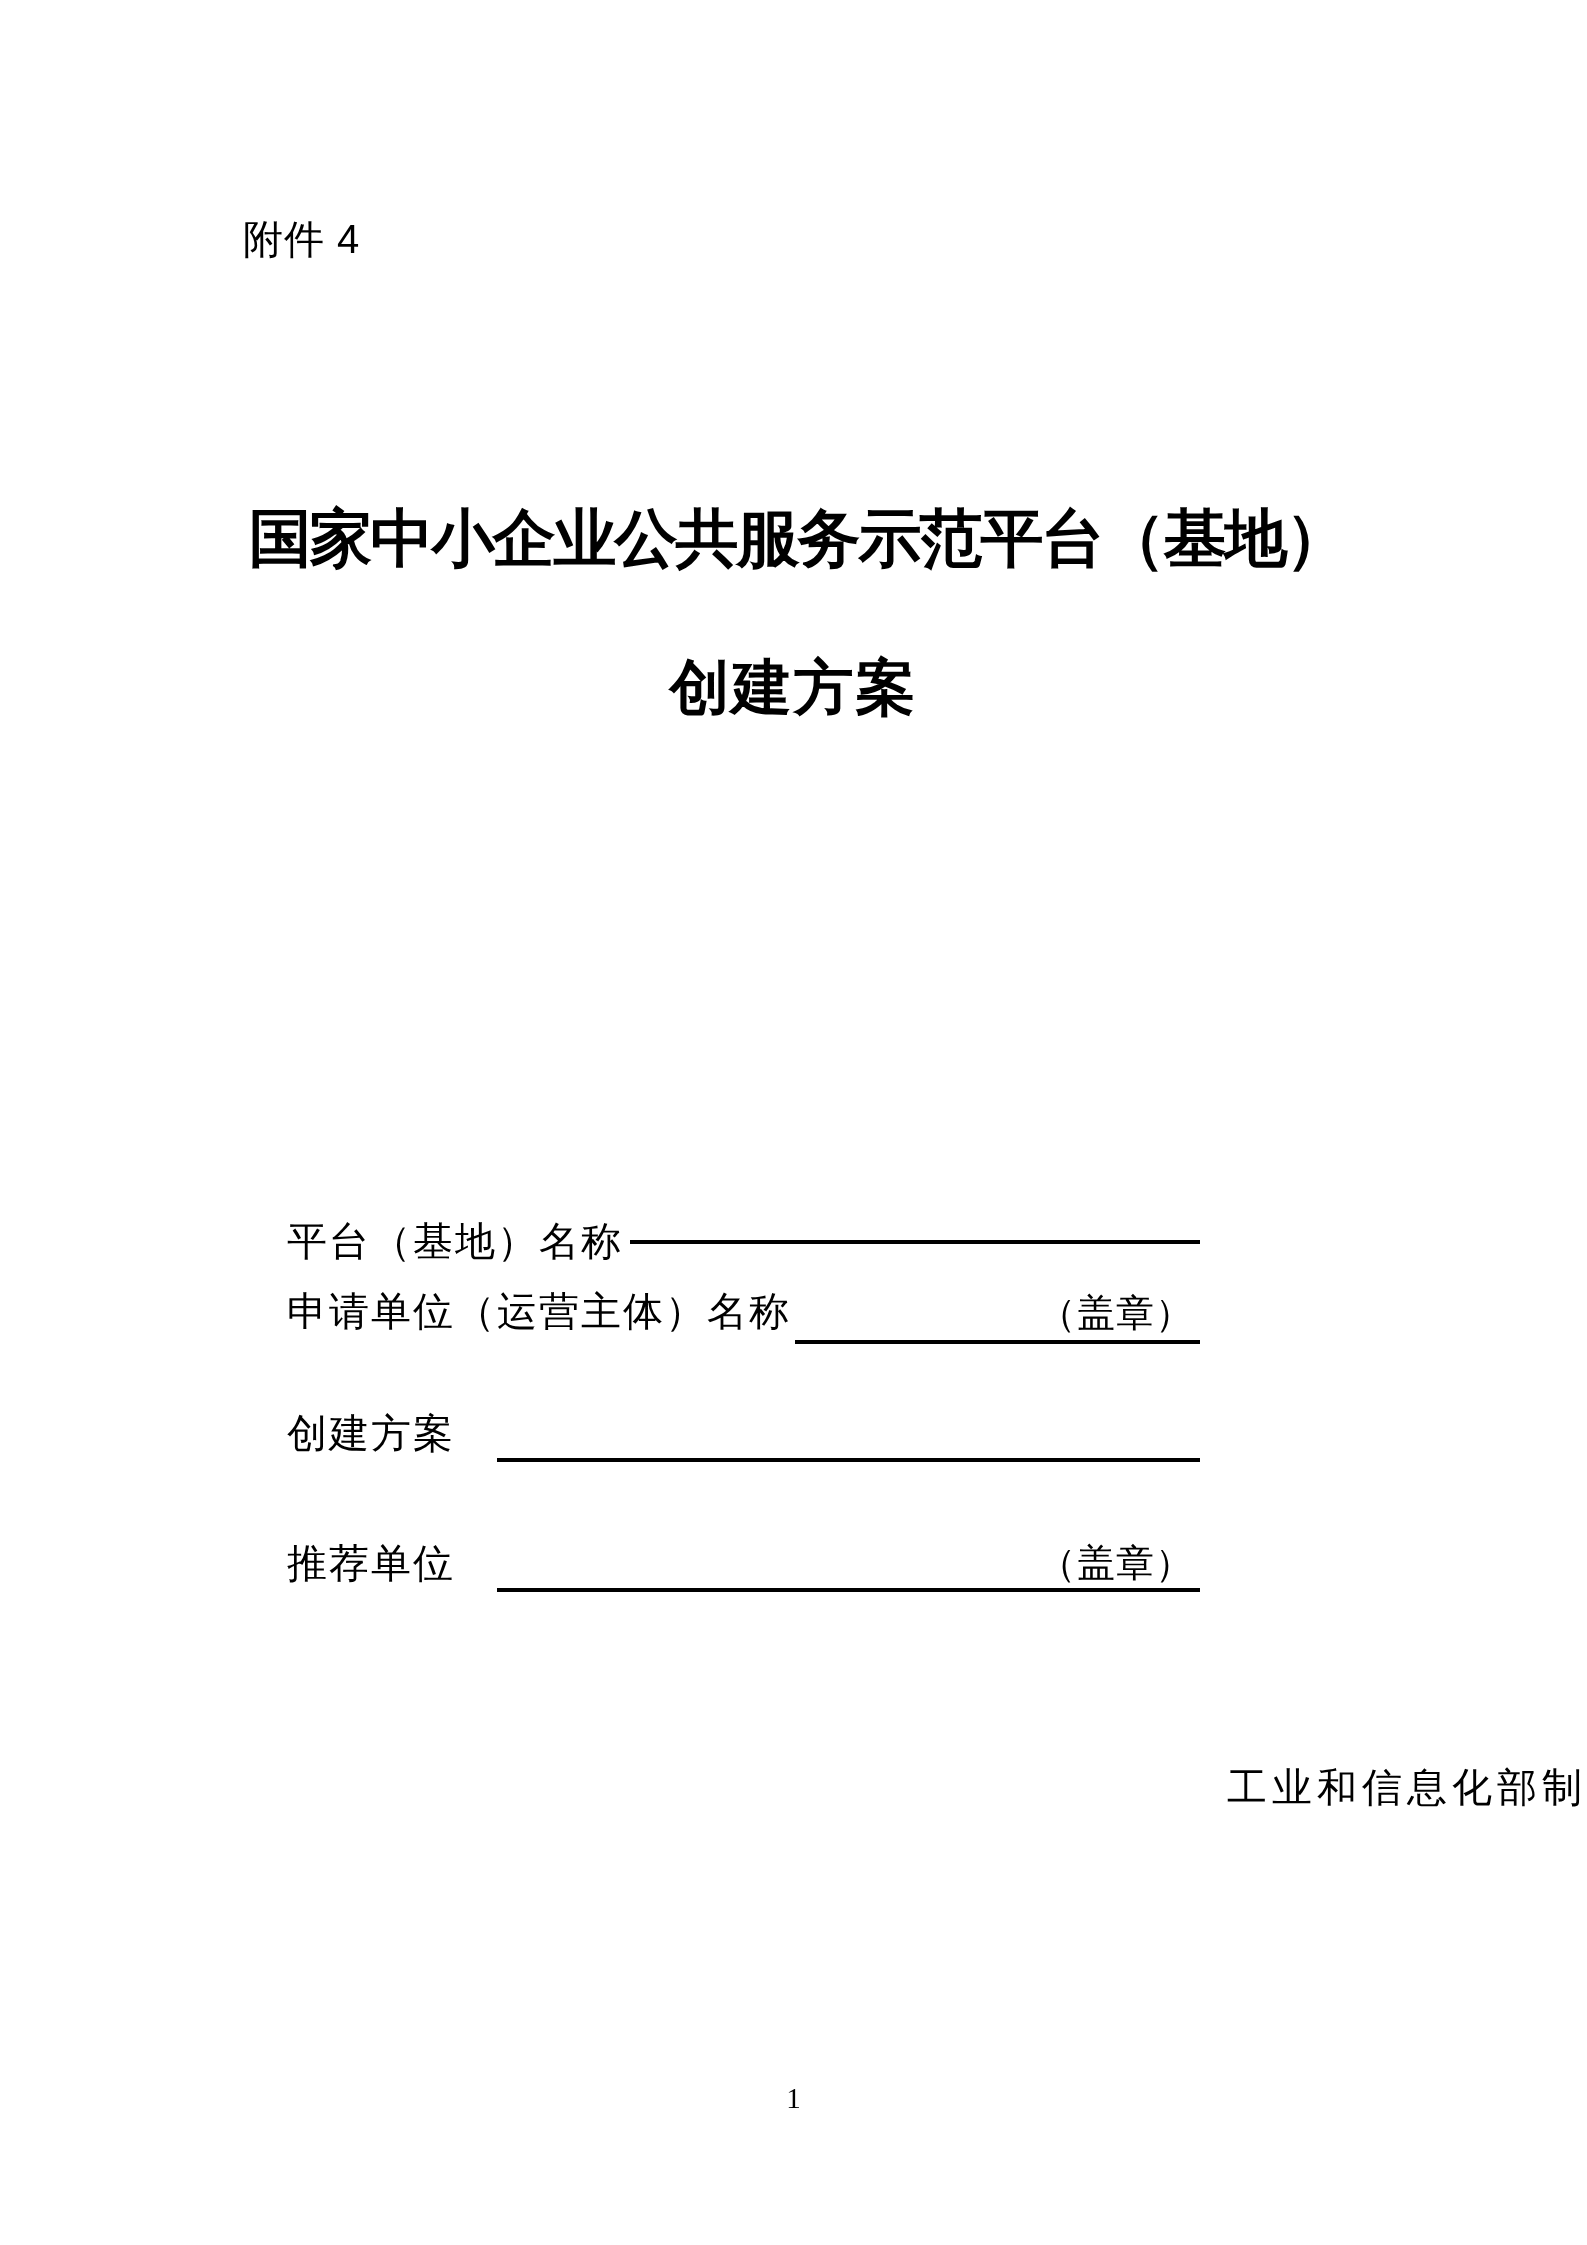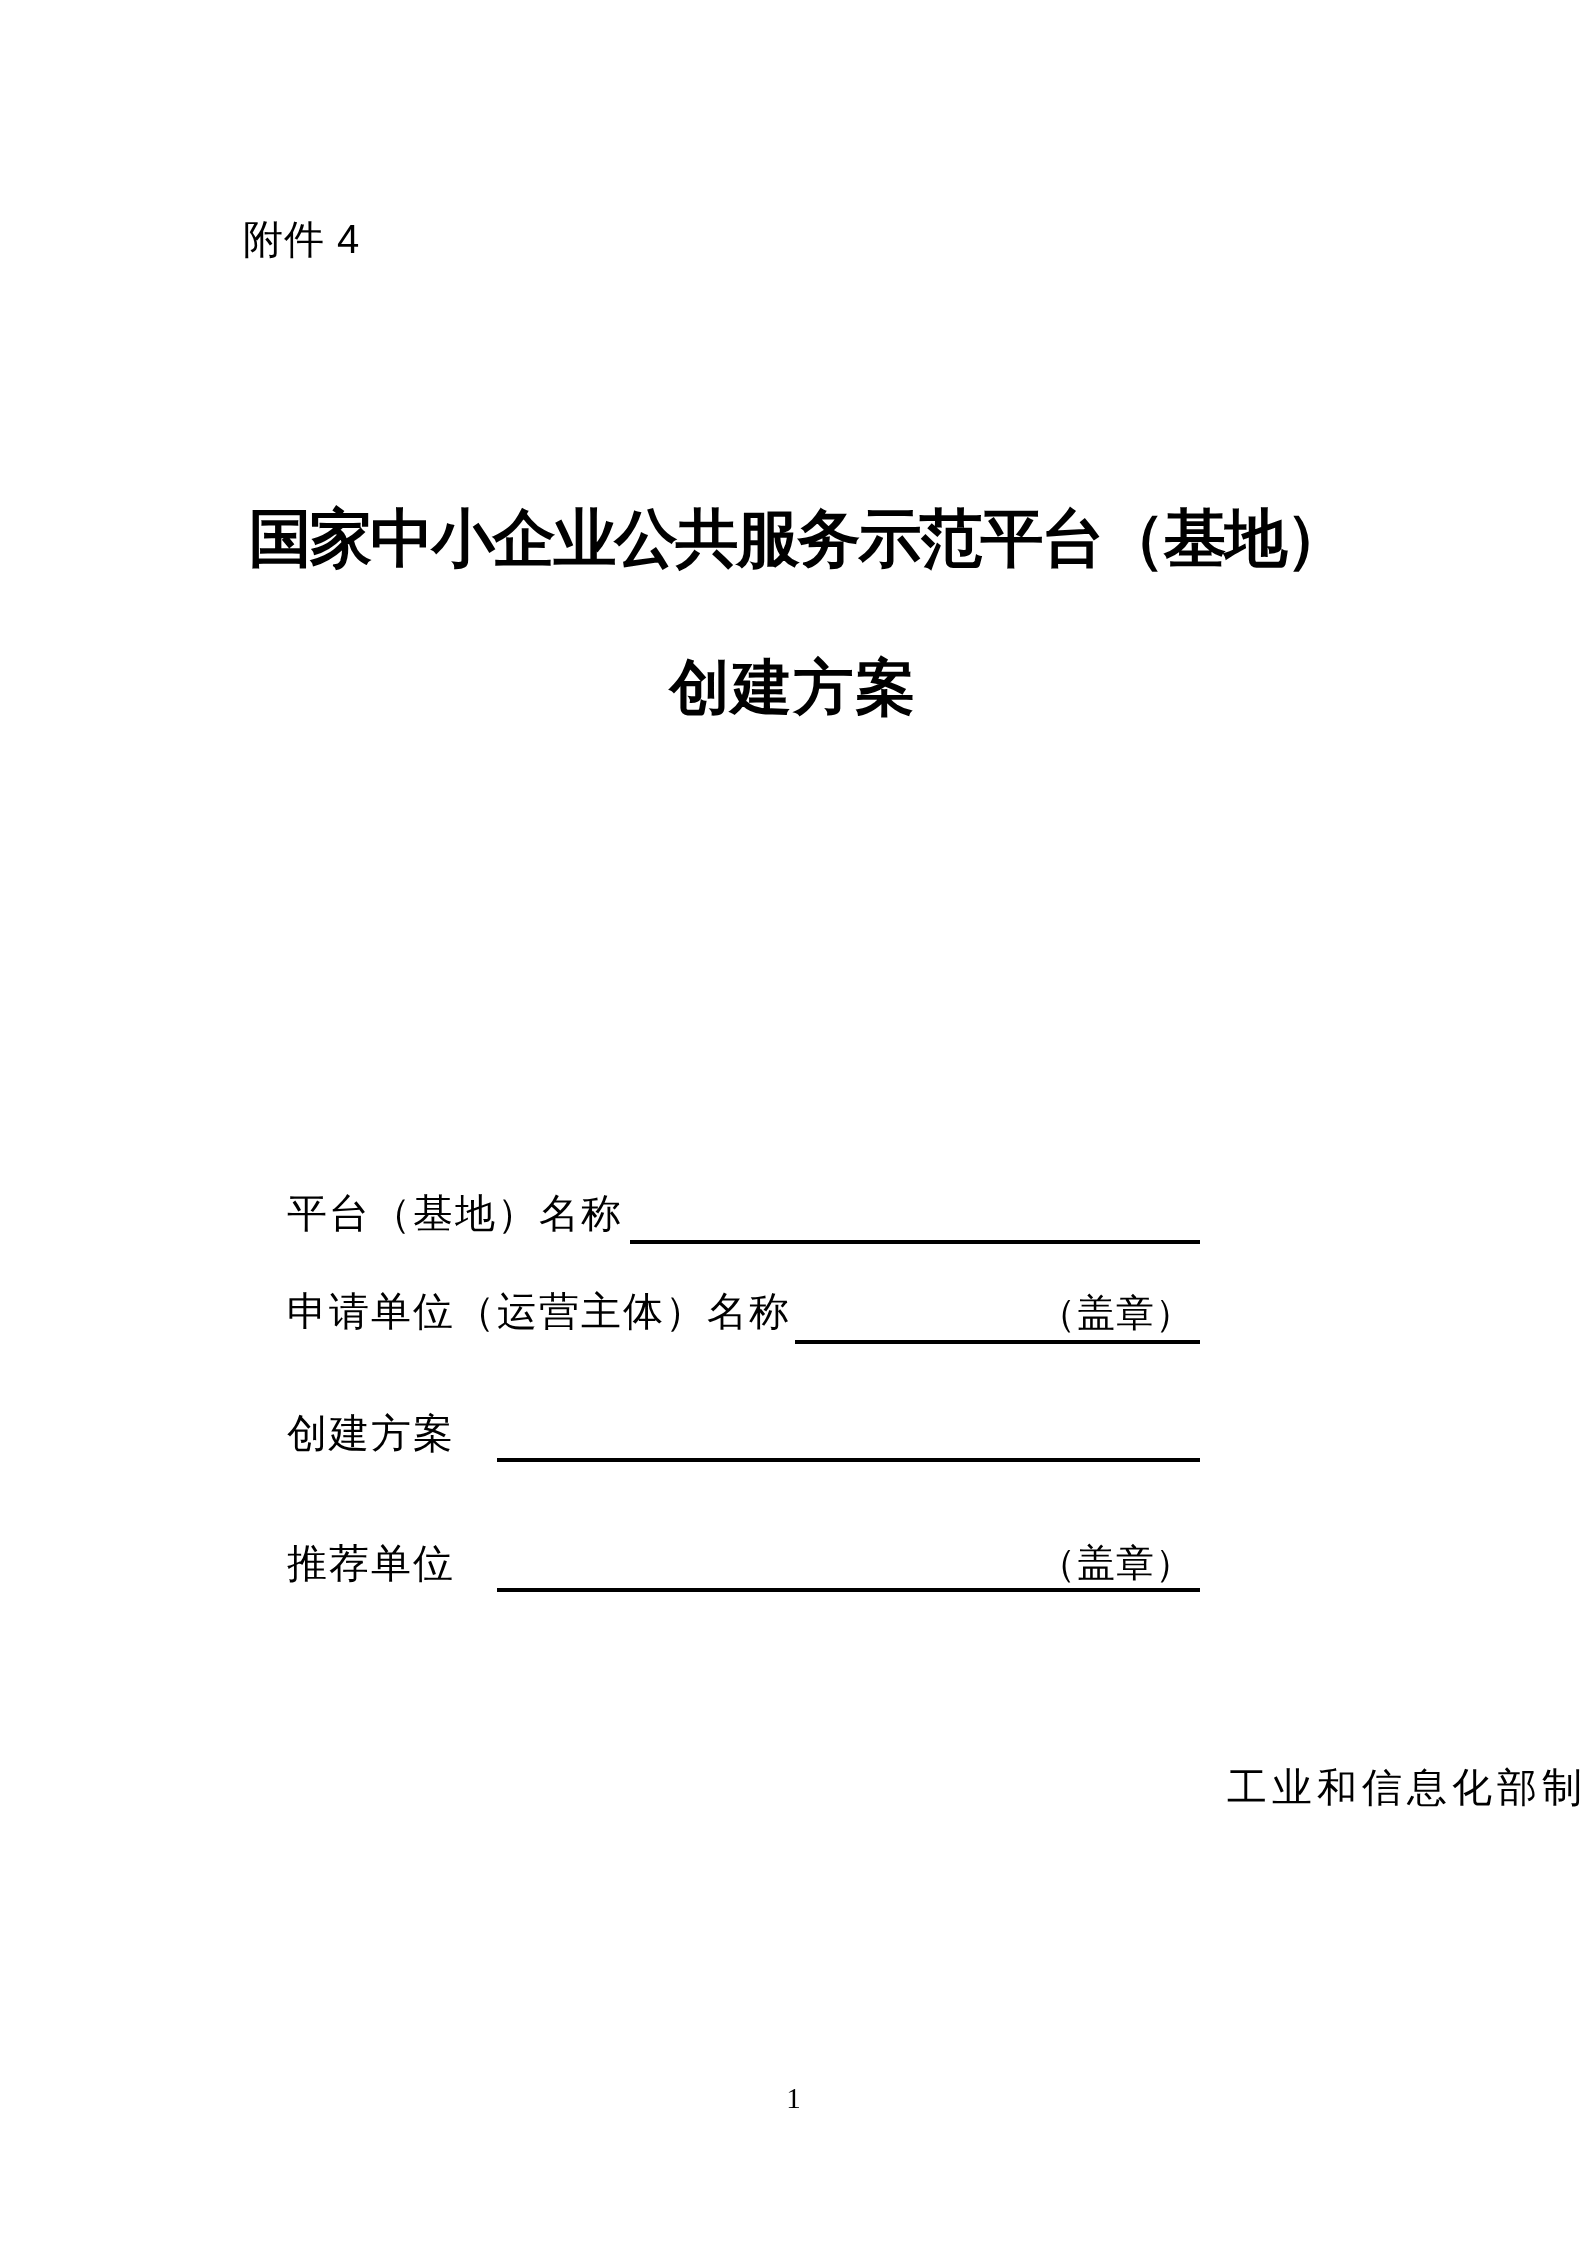--- a/index.html
+++ b/index.html
@@ -44,21 +44,21 @@
     font-size: 60px;
     letter-spacing: 2px;
   }
   .field-label {
     position: absolute;
     left: 287px;
     font-size: 40px;
     letter-spacing: 2px;
     white-space: nowrap;
   }
-  .field-label.row-1 { top: 1186px; text-align: right; }
+  .field-label.row-1 { top: 1214px; text-align: right; }
   .field-label.row-2 { top: 1284px; font-family: Liberation Serif, serif; }
   .field-label.row-3 { top: 1406px; }
   .field-label.row-4 { top: 1536px; }
   .fill-line {
     position: absolute;
     height: 4px;
     background: #000000;
   }
   .fill-line.row-1 { left: 630px; top: 1240px; width: 570px; }
   .fill-line.row-2 { left: 795px; top: 1340px; width: 405px; }

